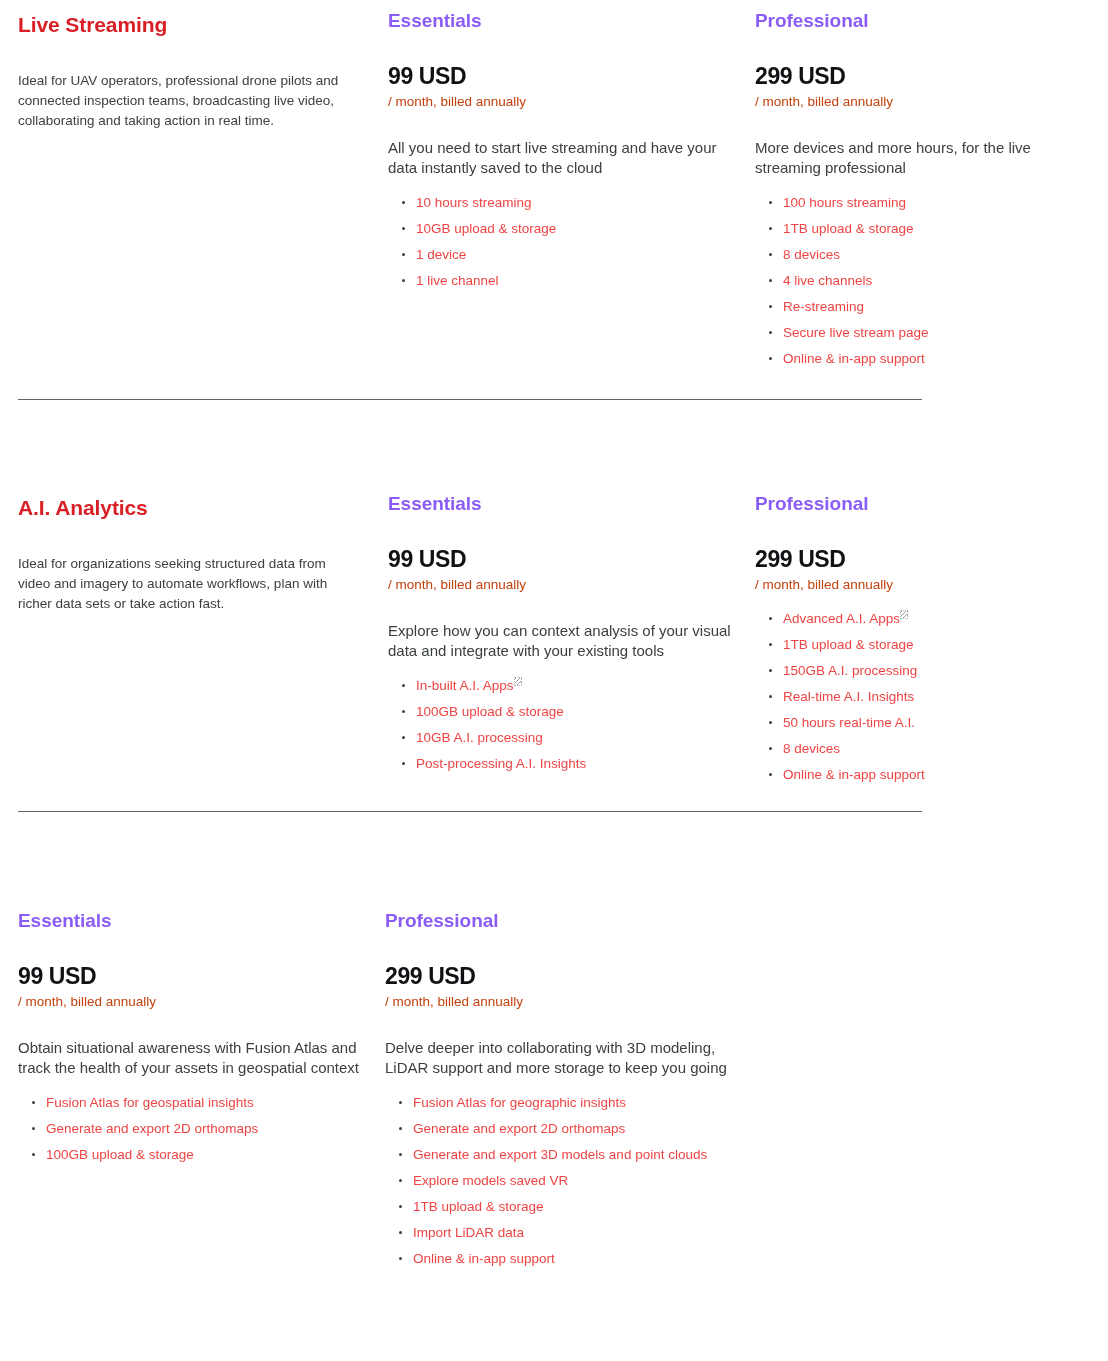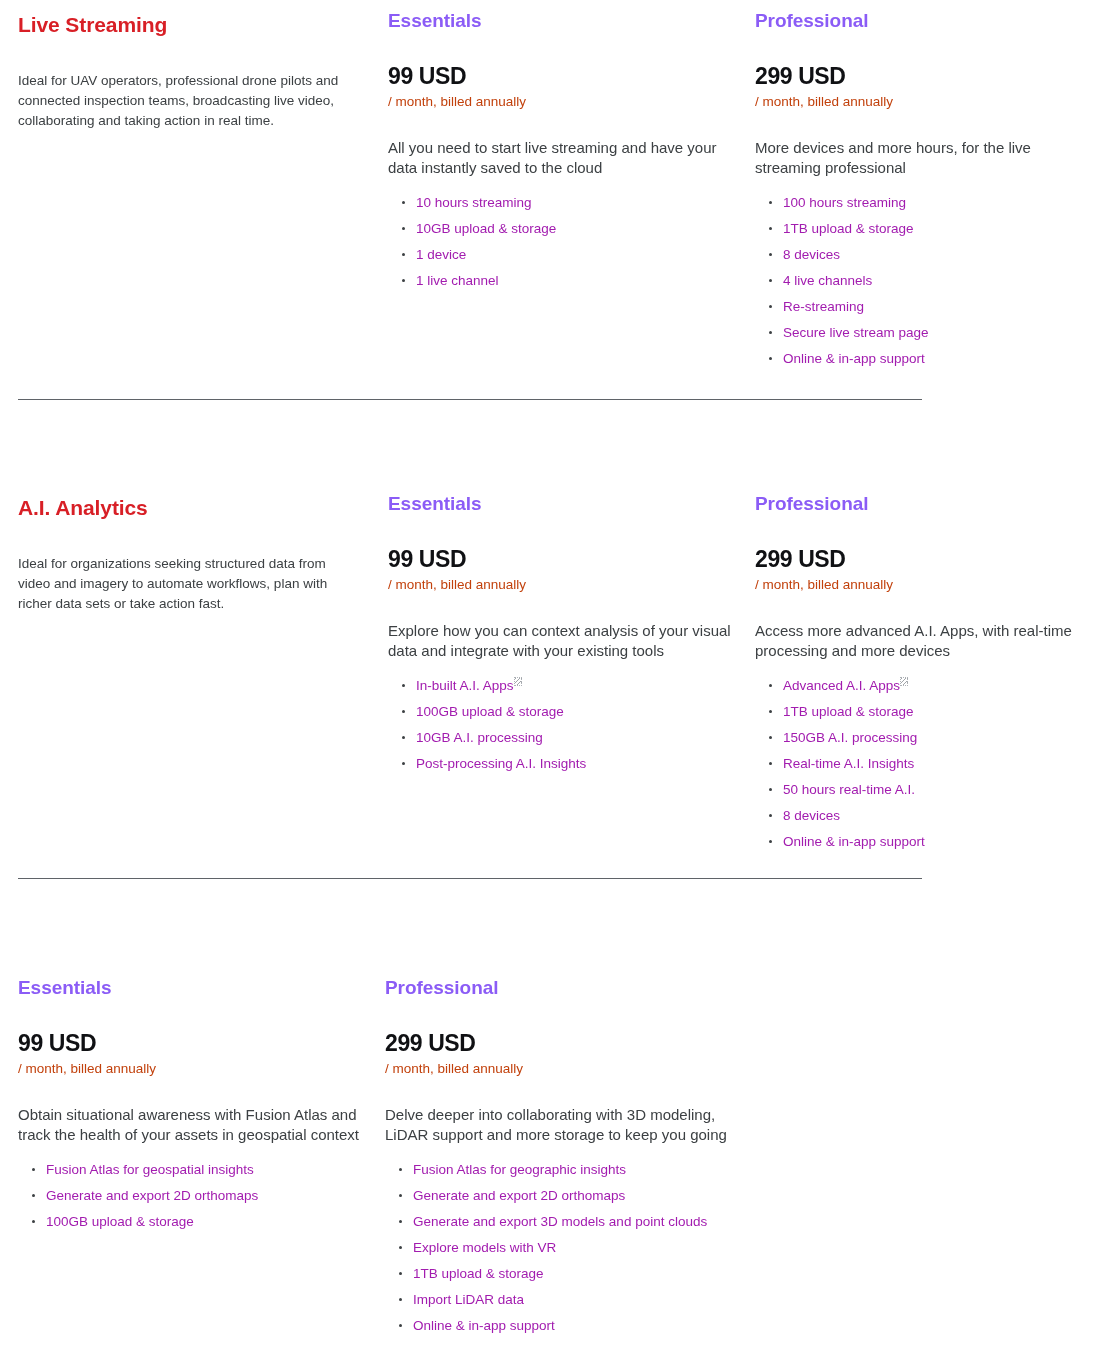--- a/index.html
+++ b/index.html
@@ -103,21 +103,21 @@
   }
   .plan-features {
     margin: 0;
     padding: 16px 0 0 28px;
     list-style: none;
   }
   .plan-features li {
     position: relative;
     font-size: 13.5px;
     line-height: 18px;
-    color: #a21caf;
+    color: #ef4444;
     padding: 0 0 8px 0;
     font-weight: 400;
   }
   .plan-features li:last-child { padding-bottom: 0; }
   .plan-features li::before {
     content: "";
     position: absolute;
     left: -14px;
     top: 7px;
     width: 3px;
@@ -212,21 +212,20 @@
             <li><span>100GB upload &amp; storage</span></li>
             <li><span>10GB A.I. processing</span></li>
             <li><span>Post-processing A.I. Insights</span></li>
           </ul>
       </div>
 
       <div class="col-plan last">
         <h3 class="plan-name">Professional</h3>
         <div class="plan-price">299 USD</div>
         <div class="plan-billing">/ month, billed annually</div>
-        <p class="plan-blurb">Access more advanced A.I. Apps, with real-time processing and more devices</p>
         <ul class="plan-features">
             <li><span>Advanced A.I. Apps</span><span class="tofu"></span></li>
             <li><span>1TB upload &amp; storage</span></li>
             <li><span>150GB A.I. processing</span></li>
             <li><span>Real-time A.I. Insights</span></li>
             <li><span>50 hours real-time A.I.</span></li>
             <li><span>8 devices</span></li>
             <li><span>Online &amp; in-app support</span></li>
           </ul>
       </div>
@@ -252,21 +251,21 @@
 
       <div class="col-plan last">
         <h3 class="plan-name">Professional</h3>
         <div class="plan-price">299 USD</div>
         <div class="plan-billing">/ month, billed annually</div>
         <p class="plan-blurb">Delve deeper into collaborating with 3D modeling, LiDAR support and more storage to keep you going</p>
         <ul class="plan-features">
             <li><span>Fusion Atlas for geographic insights</span></li>
             <li><span>Generate and export 2D orthomaps</span></li>
             <li><span>Generate and export 3D models and point clouds</span></li>
-            <li><span>Explore models with VR</span></li>
+            <li><span>Explore models saved VR</span></li>
             <li><span>1TB upload &amp; storage</span></li>
             <li><span>Import LiDAR data</span></li>
             <li><span>Online &amp; in-app support</span></li>
           </ul>
       </div>
     </div>
   </div>
 
 </div>
 

